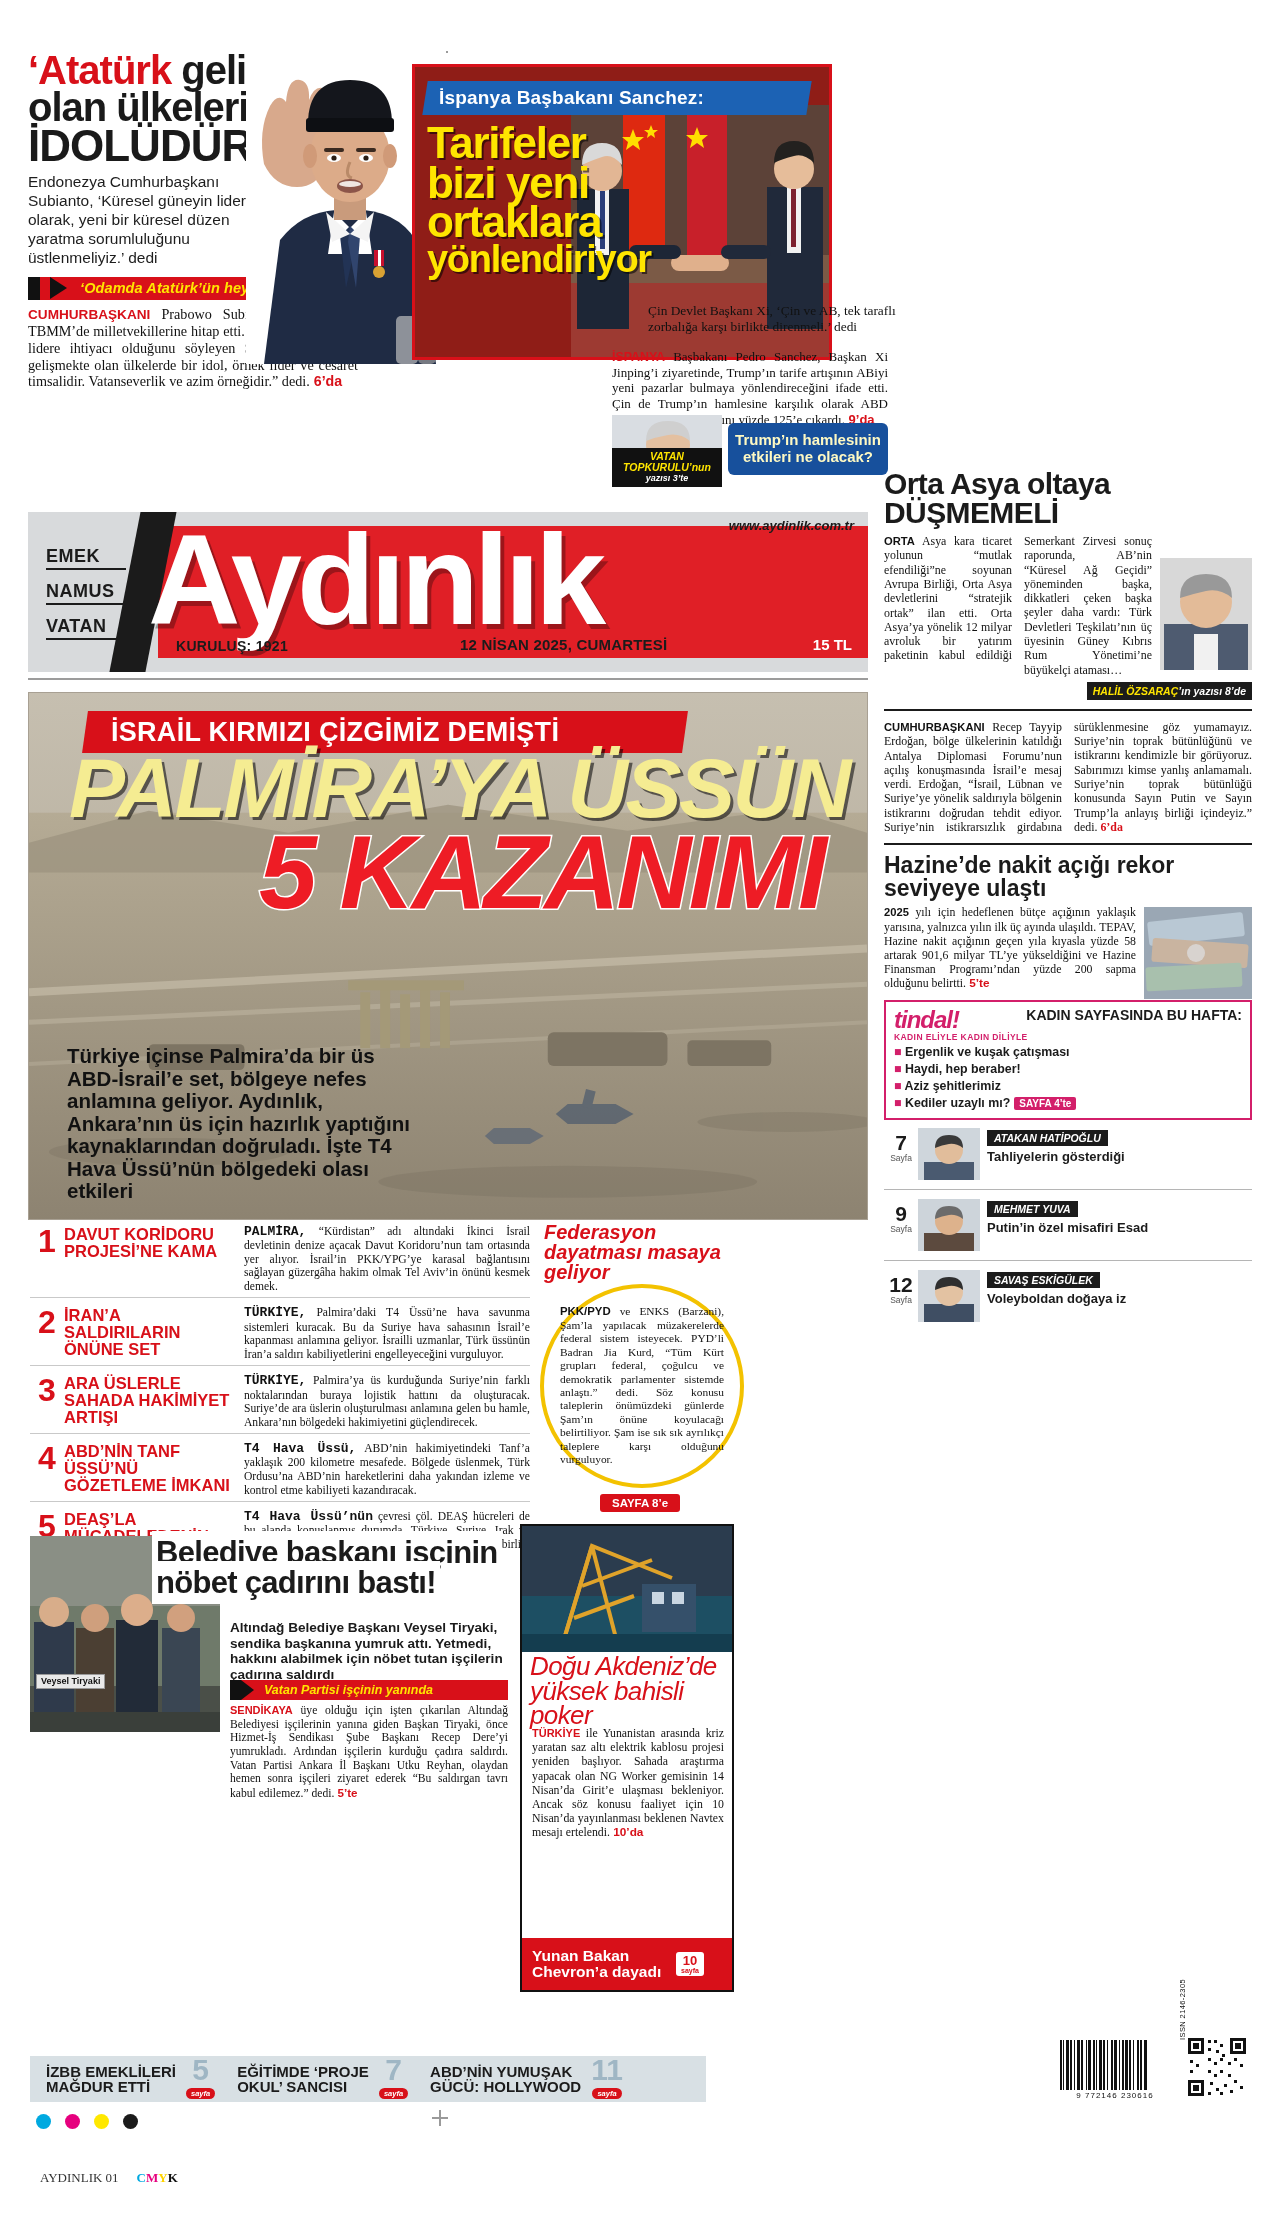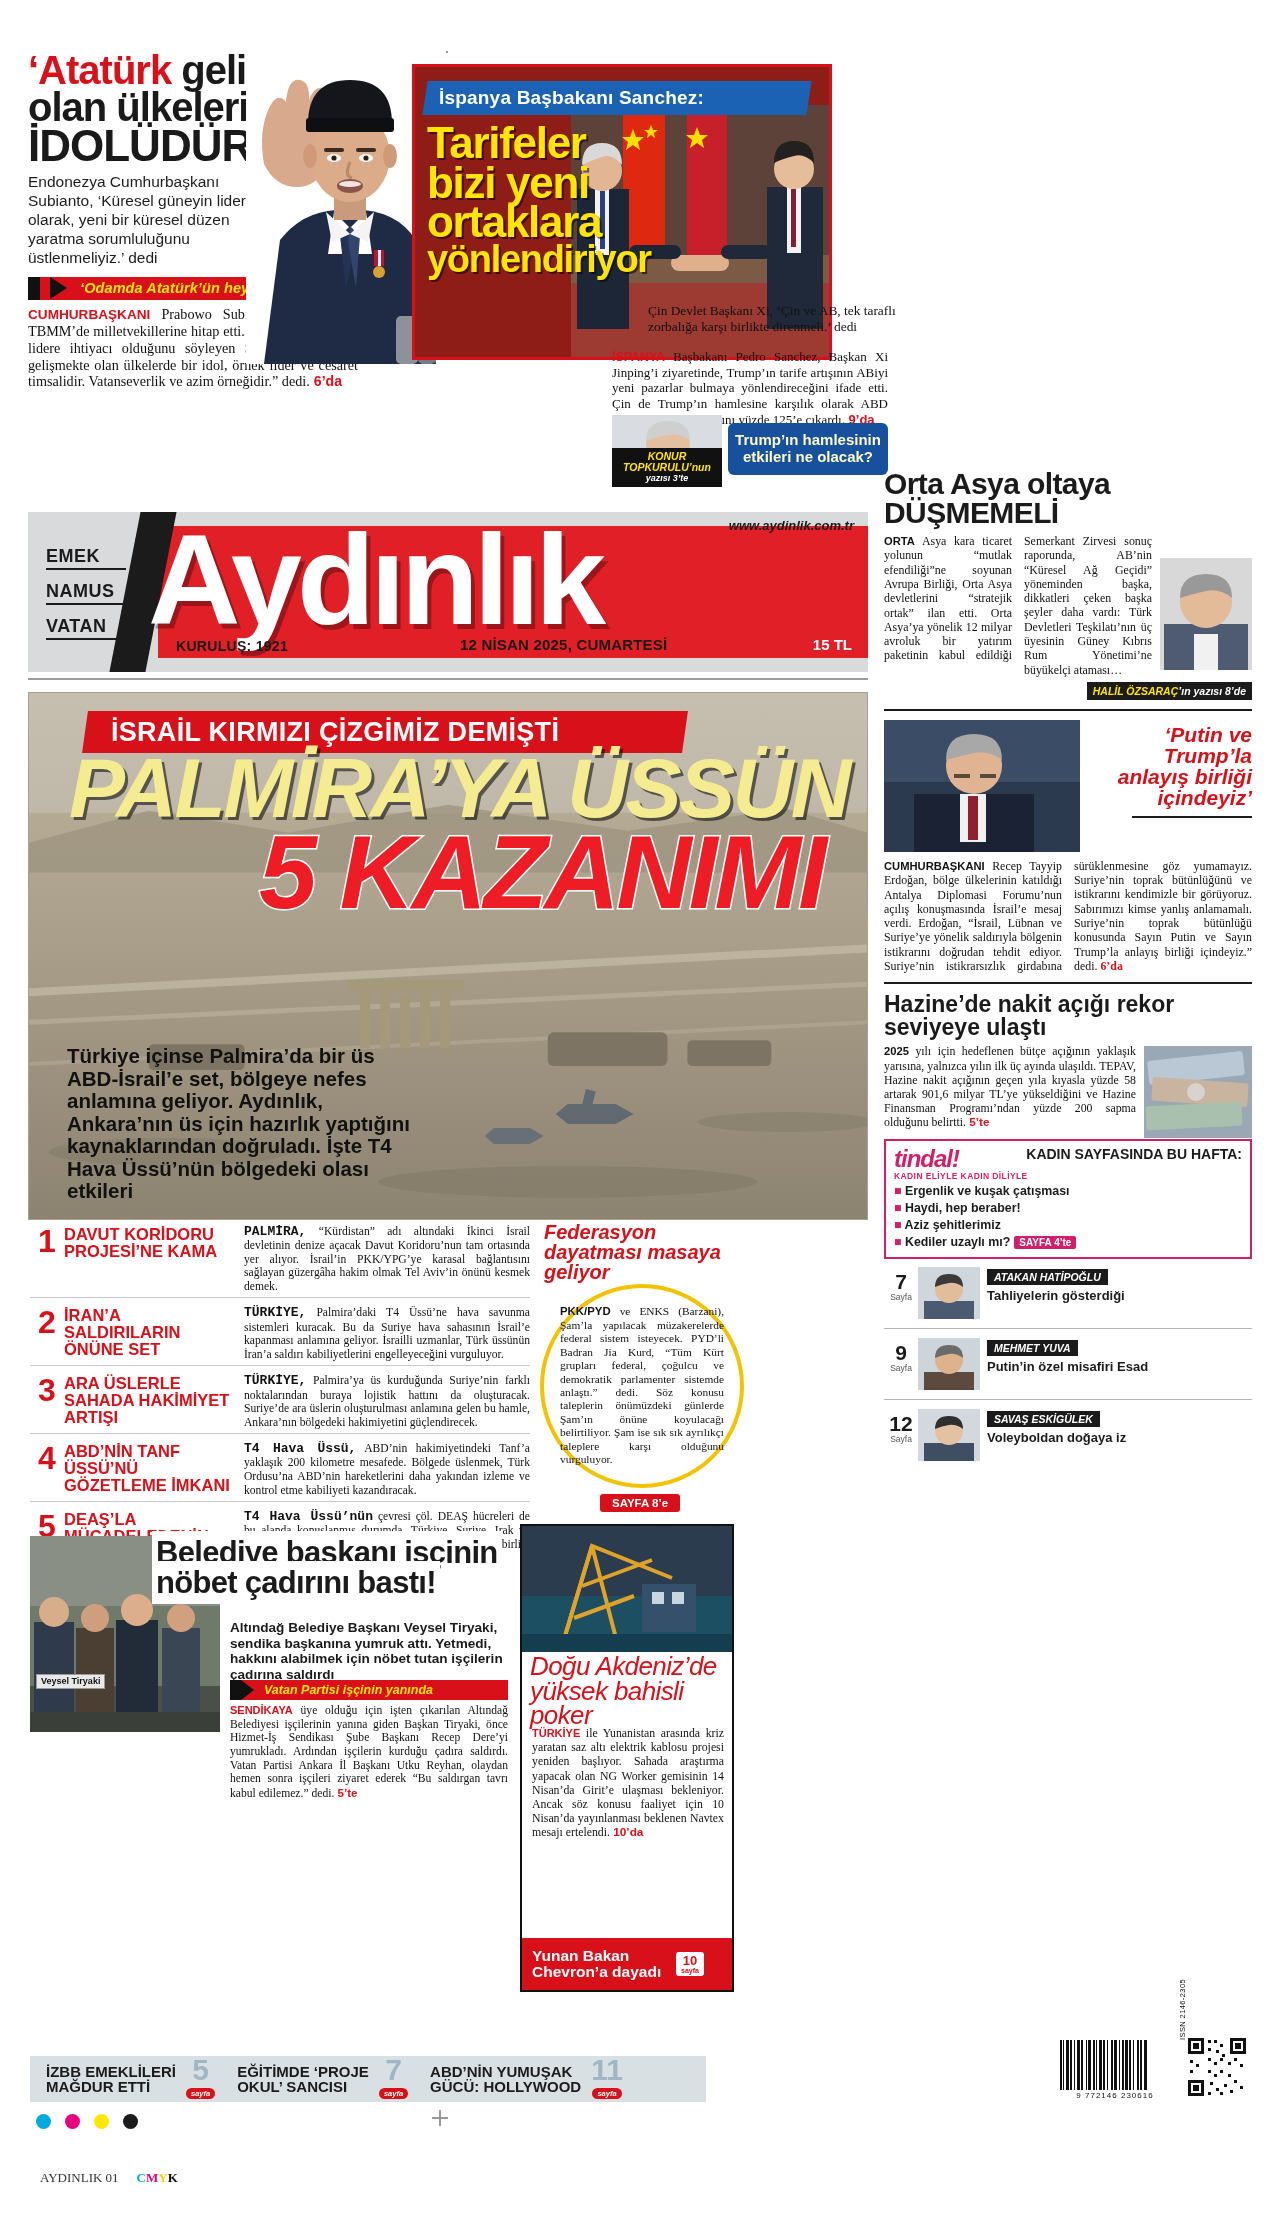--- a/index.html
+++ b/index.html
@@ -504,21 +504,21 @@
 
   <div class="abs" id="topkur">
     <svg width="110" height="72" viewBox="0 0 110 72">
       <rect width="110" height="72" fill="#d9dde2"></rect>
       <rect x="14" y="40" width="84" height="32" fill="#8fa3c0"></rect>
       <circle cx="56" cy="30" r="22" fill="#e4c0a0"></circle>
       <path d="M34 26 q0 -20 22 -20 q22 0 22 20 q-10 -8 -22 -6 q-12 2 -22 6z" fill="#cfcfcf"></path>
       <rect x="40" y="48" width="32" height="10" fill="#f2f2f2"></rect>
     </svg>
     <div class="topkur-badge">
-      <div class="n">KONUR TOPKURULU’nun</div>
+      <div class="n">VATAN TOPKURULU’nun</div>
       <div class="y">yazısı 3’te</div>
     </div>
   </div>
 
   <div class="abs" id="trumpbtn">
     <span>Trump’ın hamlesinin etkileri ne olacak?</span>
   </div>
 
   <div class="abs" id="masthead">
     <div class="redblock"></div>
@@ -657,35 +657,20 @@
         <rect x="34" y="76" width="24" height="36" fill="#f1f1f1"></rect>
       </svg>
       <div class="col2"><b>ORTA</b><span> Asya kara ticaret yolunun “mutlak efendiliği”ne soyunan Avrupa Birliği, Orta Asya devletlerini “stratejik ortak” ilan etti. Orta Asya’ya yönelik 12 milyar avroluk bir yatırım paketinin kabul edildiği Semerkant Zirvesi sonuç raporunda, AB’nin “Küresel Ağ Geçidi” yöneminden başka, dikkatleri çeken başka şeyler daha vardı: Türk Devletleri Teşkilatı’nın üç üyesinin Güney Kıbrıs Rum Yönetimi’ne büyükelçi ataması…</span></div>
     </div>
     <div style="text-align:right;">
       <span class="ozsarac"><i>HALİL ÖZSARAÇ</i><span>’ın yazısı 8’de</span></span>
     </div>
 
     <div class="rail-rule"></div>
 
-    <div id="erdo-wrap">
-      <svg id="erdo-photo" viewBox="0 0 196 132" preserveAspectRatio="none">
-        <rect width="196" height="132" fill="#2c3a4f"></rect>
-        <rect x="0" y="0" width="196" height="62" fill="#3a4c66"></rect>
-        <rect x="30" y="74" width="120" height="58" fill="#1a2233"></rect>
-        <rect x="76" y="74" width="26" height="48" fill="#f0f0f0"></rect>
-        <rect x="84" y="76" width="10" height="44" fill="#8e2030"></rect>
-        <circle cx="90" cy="46" r="28" fill="#e0b492"></circle>
-        <path d="M62 40 q0 -26 28 -26 q28 0 28 26 q-14 -10 -28 -7 q-14 3 -28 7z" fill="#a8a8a8"></path>
-        <rect x="70" y="54" width="16" height="4" fill="#5a4a3c"></rect>
-        <rect x="96" y="54" width="16" height="4" fill="#5a4a3c"></rect>
-      </svg>
-      <div id="erdo-head">‘Putin ve Trump’la anlayış birliği içindeyiz’</div>
-      <div id="erdo-rule"></div>
-    </div>
     <div class="col2"><b>CUMHURBAŞKANI</b><span> Recep Tayyip Erdoğan, bölge ülkelerinin katıldığı Antalya Diplomasi Forumu’nun açılış konuşmasında İsrail’e mesaj verdi. Erdoğan, “İsrail, Lübnan ve Suriye’ye yönelik saldırıyla bölgenin istikrarını doğrudan tehdit ediyor. Suriye’nin istikrarsızlık girdabına sürüklenmesine göz yumamayız. Suriye’nin toprak bütünlüğünü ve istikrarını kendimizle bir görüyoruz. Sabırımızı kimse yanlış anlamamalı. Suriye’nin toprak bütünlüğü konusunda Sayın Putin ve Sayın Trump’la anlayış birliği içindeyiz.” dedi.</span><span class="pg" style="color:#d81019;font-weight:700"> 6’da</span></div>
 
     <div class="rail-rule"></div>
 
     <div class="hz-title">Hazine’de nakit açığı rekor seviyeye ulaştı</div>
     <div id="hz-wrap">
       <svg id="hz-photo" viewBox="0 0 108 92" preserveAspectRatio="none">
         <rect width="108" height="92" fill="#9aa7b4"></rect>
         <g>
           <rect x="4" y="10" width="96" height="24" rx="3" fill="#b9c8d4" transform="rotate(-6 52 22)"></rect>

